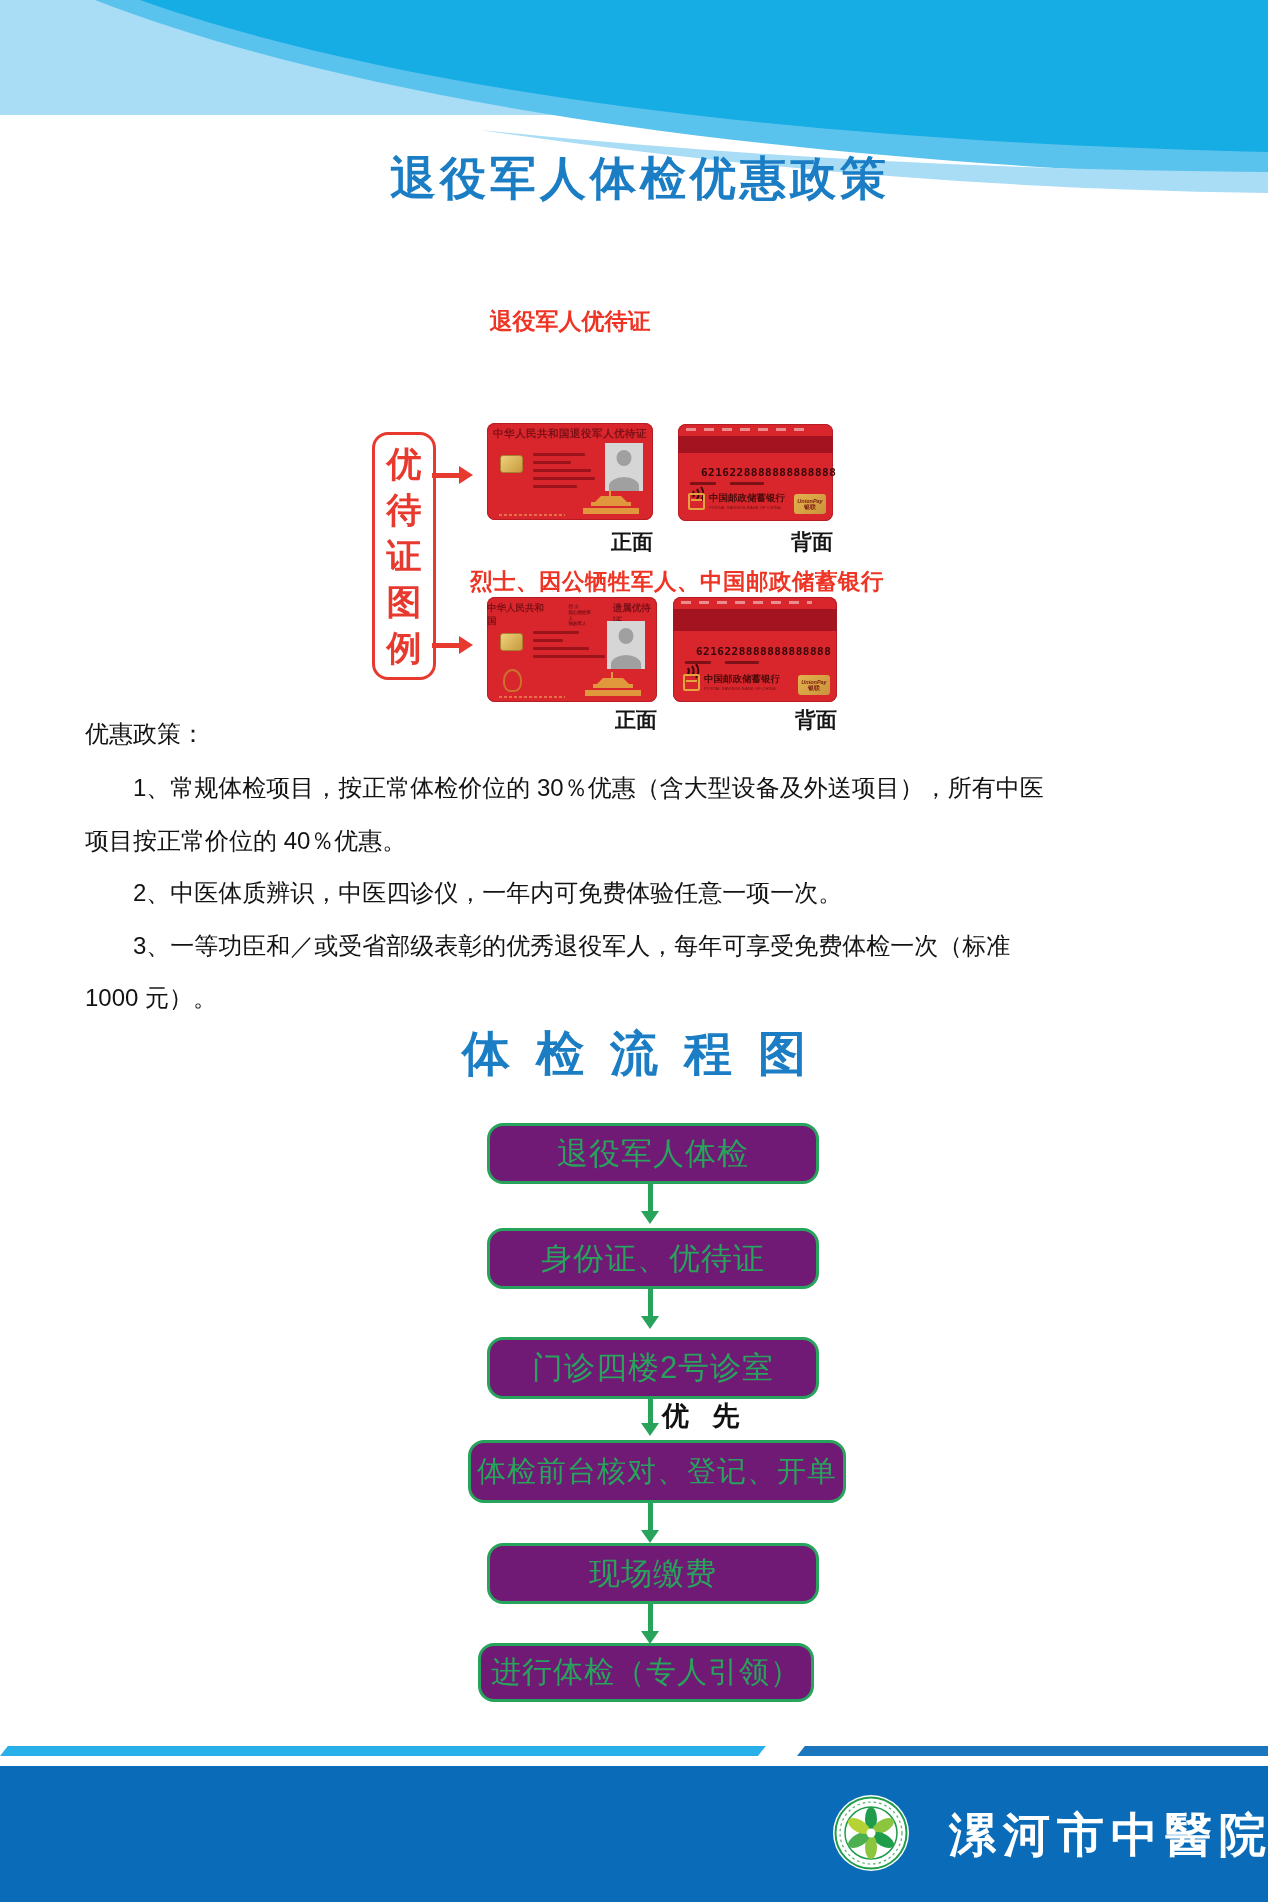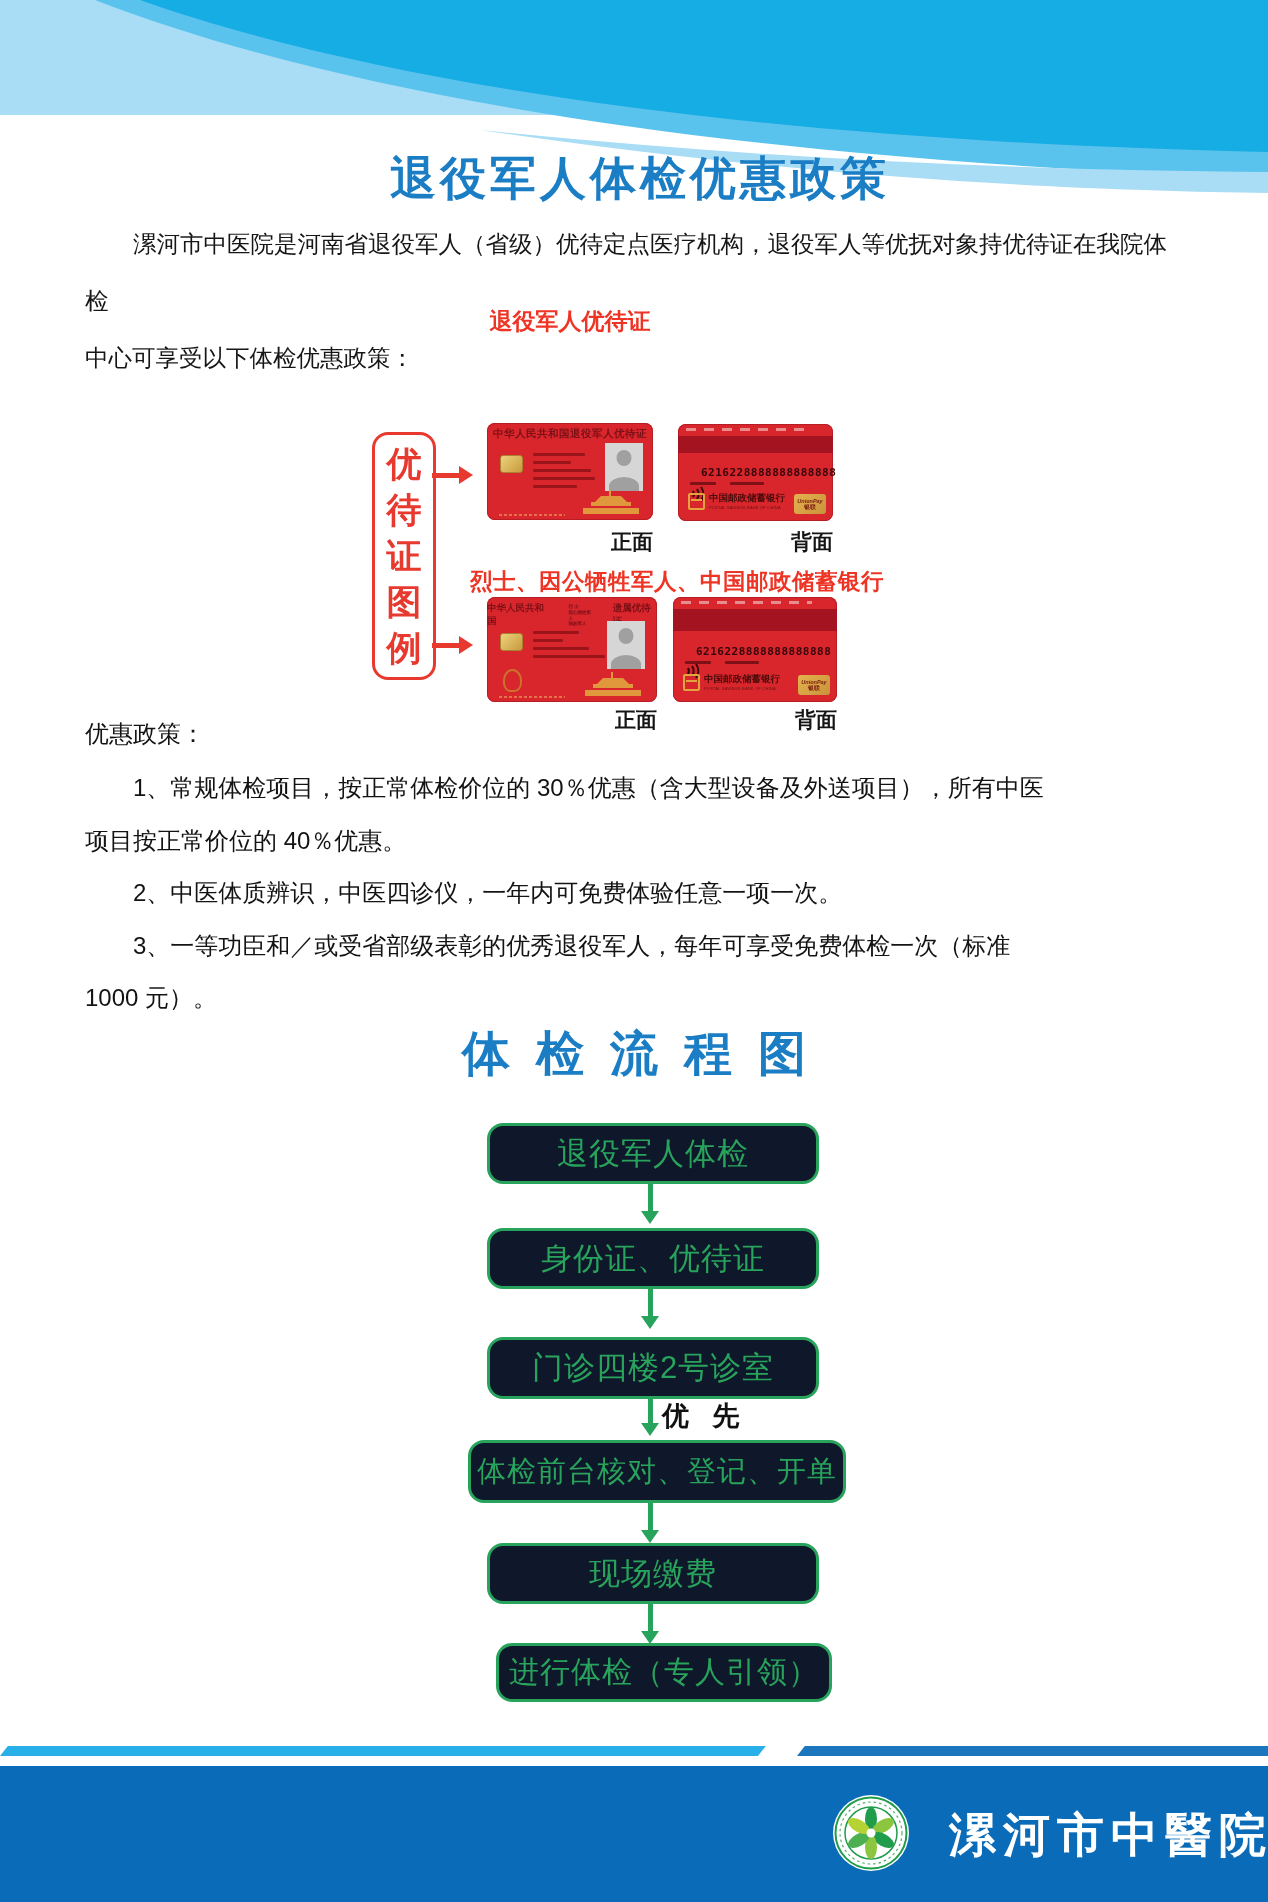--- a/index.html
+++ b/index.html
@@ -63,21 +63,21 @@
   .unionpay s{text-decoration:none;font-size:6px;line-height:6px;}
   .side-label{position:absolute;font-size:21px;font-weight:bold;color:#151515;text-align:right;}
   
   .policy{position:absolute;top:718px;left:85px;width:1110px;}
   .policy h3{margin:0 0 12px 0;font-size:24px;font-weight:normal;color:#131313;}
   .policy div{font-size:24px;line-height:52.5px;color:#131313;white-space:nowrap;}
   
   .flow-title{position:absolute;top:1022px;left:0;width:1268px;text-align:center;
               font-family:"DejaVu Serif","Liberation Serif",serif;font-weight:900;font-size:48px;
               color:#1B7EC4;letter-spacing:26px;text-indent:26px;}
-  .fbox{position:absolute;border:3px solid #28A35C;border-radius:16px;background:#0f172a;
+  .fbox{position:absolute;border:3px solid #28A35C;border-radius:16px;background:#701a75;
         display:flex;align-items:center;justify-content:center;color:#28A35C;font-size:31px;
         letter-spacing:1px;}
   .garrow{position:absolute;left:638px;width:24px;display:flex;flex-direction:column;align-items:center;}
   .gshaft{width:5px;height:28px;background:#28A35C;}
   .ghead{width:0;height:0;border:9px solid transparent;border-top:13px solid #28A35C;border-bottom:0;margin-top:-1px;}
   .priority{position:absolute;left:662px;top:1398px;font-size:27px;font-weight:bold;color:#111;letter-spacing:8px;}
   
   .stripe{position:absolute;top:1746px;height:10px;}
   .stripe.cyan{left:0;width:758px;background:#29B0E8;transform:skewX(-38deg);transform-origin:bottom left;}
   .stripe.dark{left:797px;width:471px;background:#1B76BD;transform:skewX(-38deg);transform-origin:bottom left;}
@@ -94,24 +94,20 @@
 
   <svg id="header-wave" viewBox="0 0 1268 230" preserveAspectRatio="none">
     <rect x="0" y="0" width="640" height="115" fill="#A9DDF5"></rect>
     <path d="M95,0 C 340,95 730,160 1268,178 L1268,0 Z" fill="#5AC3ED"></path>
     <path d="M140,0 C 400,92 800,142 1268,152 L1268,0 Z" fill="#16ACE4"></path>
     <path d="M480,130 C 820,180 1080,190 1268,193 L1268,172 C 1000,170 760,158 480,130 Z" fill="#A9DDF5"></path>
   </svg>
 
   <div class="main-title">退役军人体检优惠政策</div>
 
-  <div class="intro">
-    <div class="indent">漯河市中医院是河南省退役军人（省级）优待定点医疗机构，退役军人等优抚对象持优待证在我院体检</div>
-    <div>中心可享受以下体检优惠政策：</div>
-  </div>
 
   <div class="legend-box">
     <span>优</span>
     <span>待</span>
     <span>证</span>
     <span>图</span>
     <span>例</span>
   </div>
   <div class="rarrow" style="left:432px;top:466px;">
       <div class="rshaft"></div>
@@ -266,21 +262,21 @@
   <div class="fbox" style="left:468px;top:1440px;width:372px;height:57px;font-size:29px;">体检前台核对、登记、开单</div>
   <div class="garrow" style="top:1503px;">
       <div class="gshaft"></div>
       <div class="ghead"></div>
     </div>
   <div class="fbox" style="left:487px;top:1543px;width:326px;height:55px;">现场缴费</div>
   <div class="garrow" style="top:1604px;">
       <div class="gshaft"></div>
       <div class="ghead"></div>
     </div>
-  <div class="fbox" style="left:496px;top:1643px;width:330px;height:53px;font-size:30px;">进行体检（专人引领）</div>
+  <div class="fbox" style="left:478px;top:1643px;width:330px;height:53px;font-size:30px;">进行体检（专人引领）</div>
 
   <div class="stripe cyan"></div>
   <div class="stripe dark"></div>
   <div class="footer-band"></div>
 
   <svg class="logo" width="78" height="78" viewBox="0 0 78 78">
     <circle cx="39" cy="39" r="38" fill="#ffffff"></circle>
     <circle cx="39" cy="39" r="35.5" fill="none" stroke="#1F9D4A" stroke-width="2"></circle>
     <circle cx="39" cy="39" r="26" fill="none" stroke="#1F9D4A" stroke-width="1.5"></circle>
     <circle cx="39" cy="39" r="31" fill="none" stroke="#1F9D4A" stroke-width="1.2" stroke-dasharray="2.5 3" opacity=".8"></circle>

